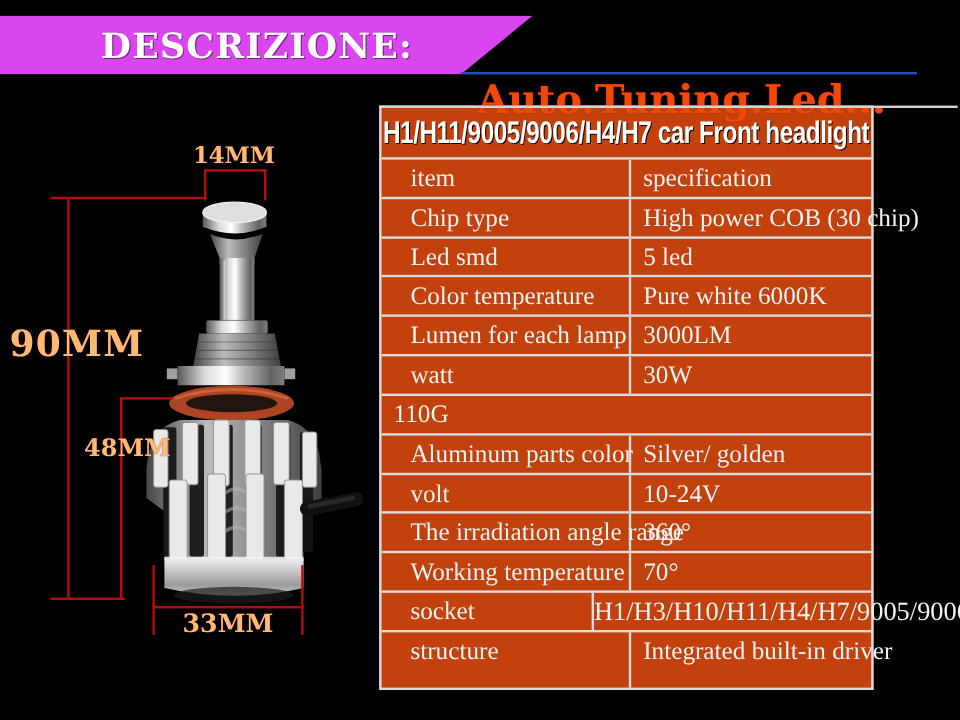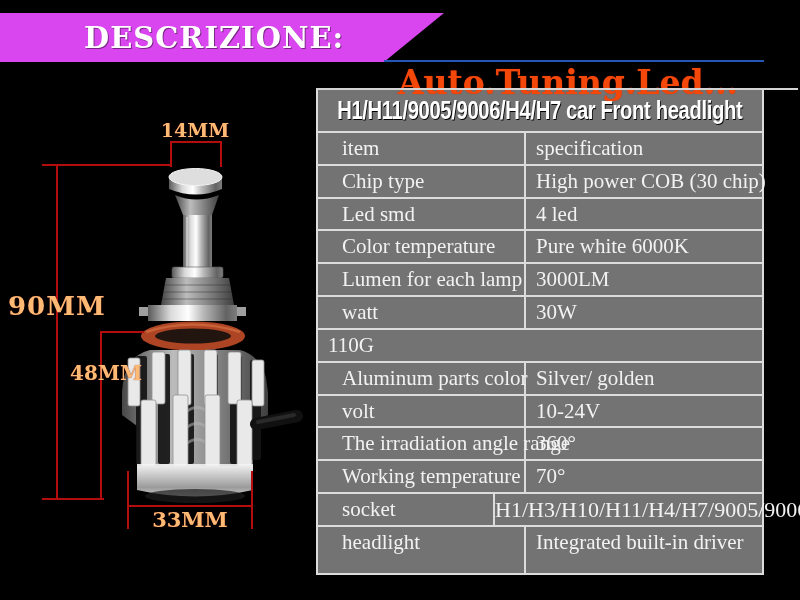--- a/index.html
+++ b/index.html
@@ -15,22 +15,22 @@
                 text-shadow:1px 1px 0 rgba(0,0,0,.45);}
   .banner-rule{position:absolute;left:384px;top:60px;width:380px;height:2px;
                background:#2456b5;z-index:3;}
 
   
   .brand{position:absolute;left:398px;top:64px;z-index:6;color:#f4470a;
          font-family:"DejaVu Serif",serif;font-weight:bold;font-size:33px;line-height:38px;
          text-shadow:0 0 1px rgba(190,40,0,.9);white-space:nowrap;}
 
   
-  .spec-table{position:absolute;left:316px;top:88px;width:448px;height:487px;
-              border:2px solid #dcdcdc;box-sizing:border-box;background:#737373;
+  .spec-table{position:absolute;left:316px;top:88px;width:412px;height:487px;
+              border:2px solid #dcdcdc;box-sizing:border-box;background:#c2410c;
               display:flex;flex-direction:column;z-index:5;}
   .tbl-topline{position:absolute;left:316px;top:88px;width:482px;height:2px;
                background:#d4d4d4;z-index:7;}
   .t-header{height:41px;min-height:41px;display:flex;align-items:center;justify-content:center;
             overflow:hidden;}
   .t-header span{color:#fff;font-family:"Liberation Sans",sans-serif;font-weight:700;
                  font-size:26px;white-space:nowrap;transform:scaleX(.78);
                  letter-spacing:-.5px;text-shadow:1px 1px 0 #000;}
   .t-row{flex:1;display:flex;border-top:2px solid #dcdcdc;align-items:stretch;min-height:0;}
   .t-label{width:208px;min-width:208px;border-right:2px solid #dcdcdc;display:flex;
@@ -42,21 +42,21 @@
   .row-socket .t-value{justify-content:center;padding-left:0;font-size:22px;}
   .row-structure{flex:none;height:46px;}
   .row-structure .t-label,.row-structure .t-value{align-items:flex-start;padding-top:3px;}
 
   
   .dim{position:absolute;background:#b30d0d;z-index:2;}
   .dim-label{position:absolute;color:#fdba74;font-family:"DejaVu Serif",serif;
              font-weight:bold;z-index:4;white-space:nowrap;
              text-shadow:0 0 1px rgba(120,0,0,.8);}
   .lbl-14{left:160px;top:119px;width:70px;text-align:center;font-size:19px;}
-  .lbl-90{left:8px;top:291px;font-size:26px;letter-spacing:1px;}
+  .lbl-90{left:8px;top:270px;font-size:30px;letter-spacing:1px;}
   .lbl-48{left:70px;top:361px;font-size:20px;}
   .lbl-33{left:140px;top:507px;width:100px;text-align:center;font-size:21px;}
 
   
   .figure{position:absolute;left:0;top:160px;width:320px;height:360px;z-index:1;}
 </style>
 </head>
 <body>
 
 <div class="banner">
@@ -164,21 +164,21 @@
   <div class="t-row">
     <div class="t-label">item</div>
     <div class="t-value">specification</div>
   </div>
   <div class="t-row">
     <div class="t-label">Chip type</div>
     <div class="t-value">High power COB (30 chip)</div>
   </div>
   <div class="t-row">
     <div class="t-label">Led smd</div>
-    <div class="t-value">4 led</div>
+    <div class="t-value">5 led</div>
   </div>
   <div class="t-row">
     <div class="t-label">Color temperature</div>
     <div class="t-value">Pure white 6000K</div>
   </div>
   <div class="t-row">
     <div class="t-label">Lumen for each lamp</div>
     <div class="t-value">3000LM</div>
   </div>
   <div class="t-row">
@@ -202,18 +202,18 @@
   </div>
   <div class="t-row">
     <div class="t-label">Working temperature</div>
     <div class="t-value">70°</div>
   </div>
   <div class="t-row row-socket">
     <div class="t-label">socket</div>
     <div class="t-value">H1/H3/H10/H11/H4/H7/9005/9006</div>
   </div>
   <div class="t-row row-structure">
-    <div class="t-label">headlight</div>
+    <div class="t-label">structure</div>
     <div class="t-value">Integrated built-in driver</div>
   </div>
 </div>
 
 <div class="tbl-topline"></div>
 
 </body></html>

